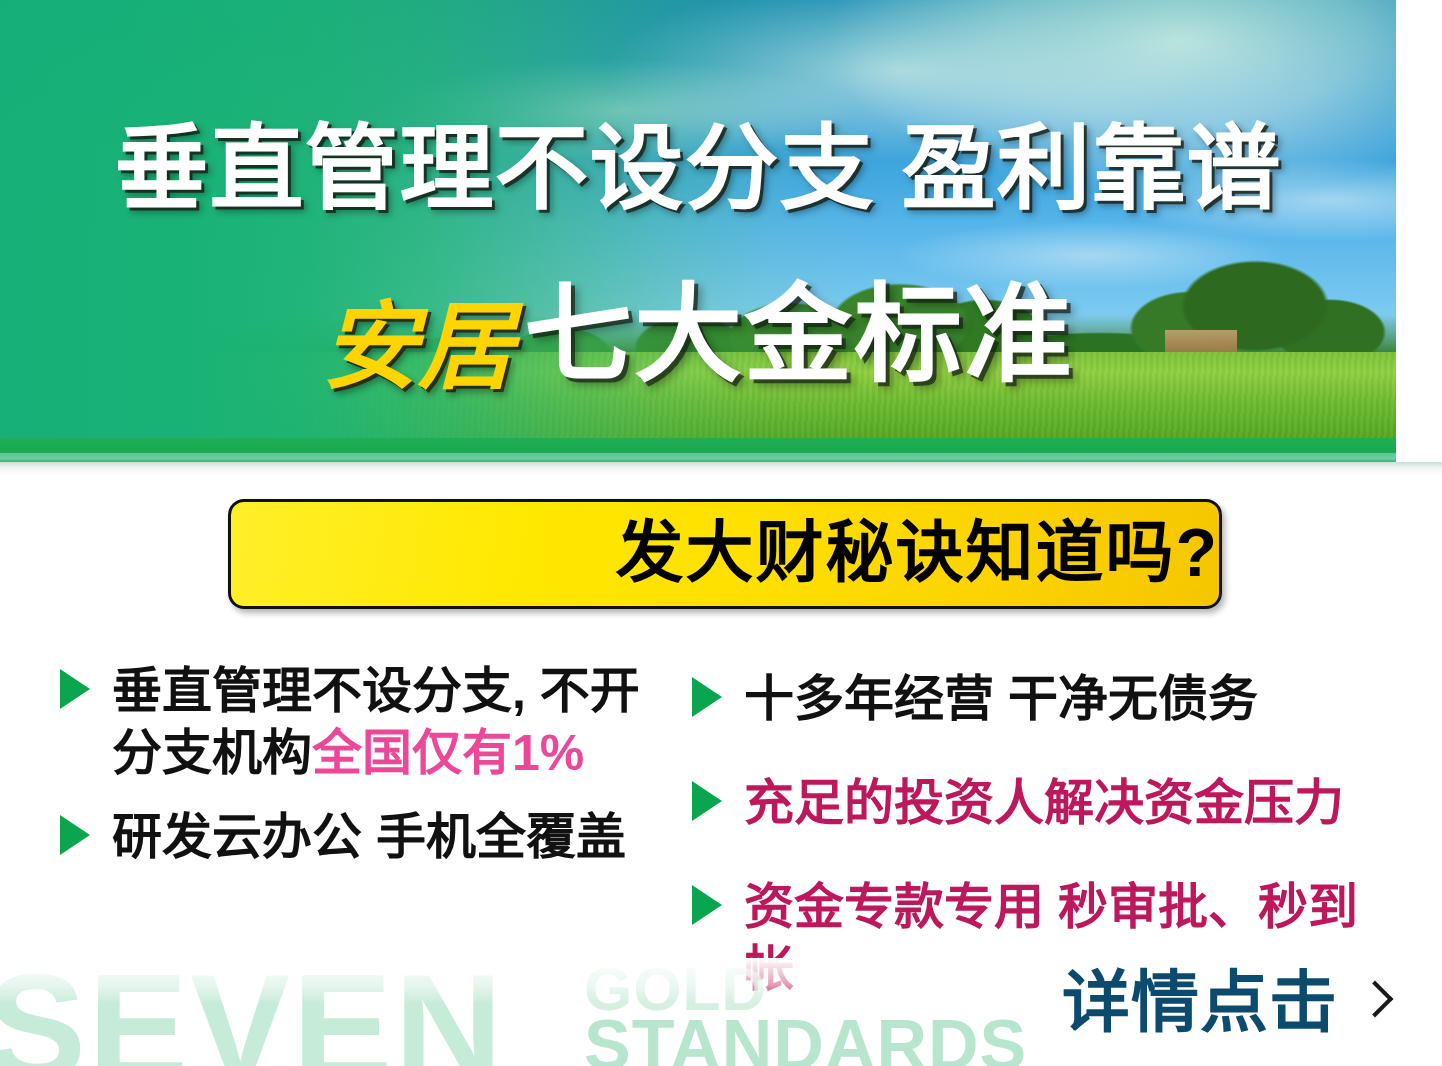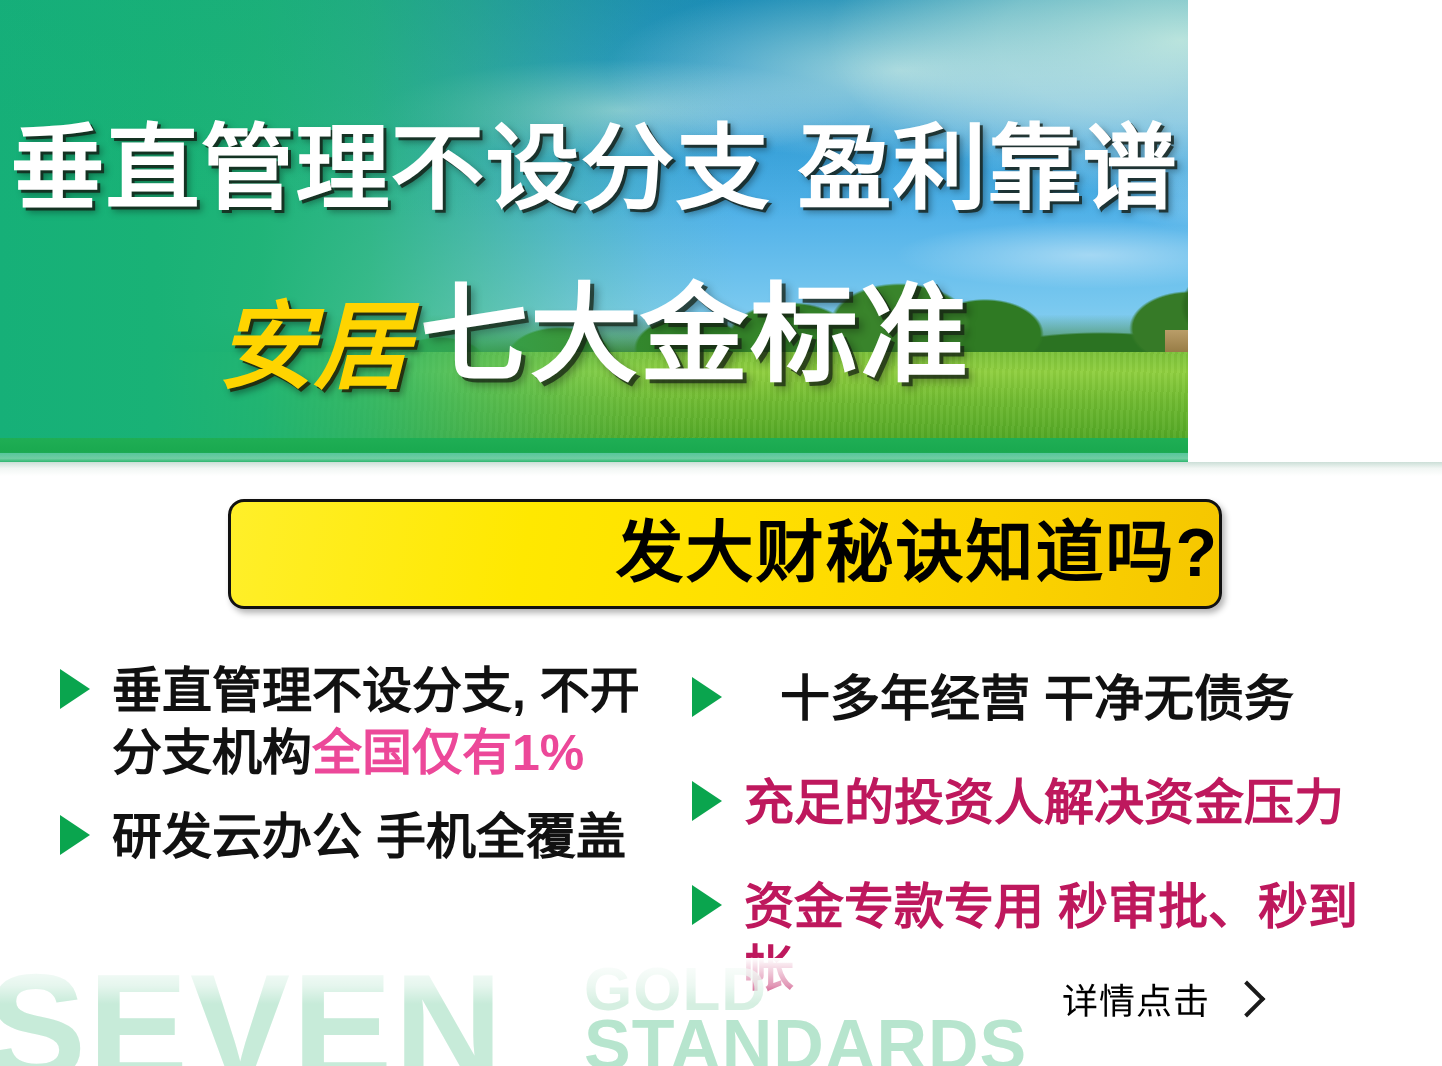--- a/index.html
+++ b/index.html
@@ -17,21 +17,21 @@
     width: 1442px;
     height: 1066px;
     overflow: hidden;
     background: #ffffff;
   }
 
   
   .hero {
     position: absolute;
     left: 0; top: 0;
-    width: 1188px;
+    width: 1396px;
     height: 462px;
     overflow: hidden;
   }
   .hero-sky {
     position: absolute;
     inset: 0;
     background:
       radial-gradient(ellipse 520px 230px at 1180px 40px, rgba(255,255,255,.92) 0%, rgba(255,255,255,.55) 35%, rgba(255,255,255,0) 68%),
       radial-gradient(ellipse 420px 130px at 900px 70px, rgba(255,255,255,.72) 0%, rgba(255,255,255,0) 70%),
       radial-gradient(ellipse 330px 70px at 620px 110px, rgba(255,255,255,.55) 0%, rgba(255,255,255,0) 72%),
@@ -253,21 +253,21 @@
     letter-spacing: 0px;
     white-space: pre-line;
   }
   .bullet-body.green {
     color: #be185d;
   }
   .hl-green { color: #ec4899; }
 
   .col-left .b1 { margin-bottom: 28px; }
   .col-left .b2 { margin-bottom: 22px; }
-  .col-right .r1 { margin-bottom: 42px; gap: 36px; }
+  .col-right .r1 { margin-bottom: 42px; }
   .col-right .r2 { margin-bottom: 42px; }
 
   
   .watermark {
     position: absolute;
     left: -14px;
     top: 958px;
     width: 1060px;
     height: 120px;
     pointer-events: none;
@@ -316,24 +316,24 @@
   
   .cta {
     position: absolute;
     left: 1062px;
     top: 972px;
     display: flex;
     align-items: center;
     cursor: pointer;
   }
   .cta-text {
-    font-size: 36px;
+    font-size: 68px;
     line-height: 60px;
-    font-weight: 400;
-    color: #000000;
+    font-weight: 700;
+    color: #0c4a6e;
     letter-spacing: 1px;
     white-space: nowrap;
   }
   .cta-chev {
     margin-left: 22px;
     width: 26px;
     height: 48px;
     position: relative;
   }
   .cta-chev::before {

